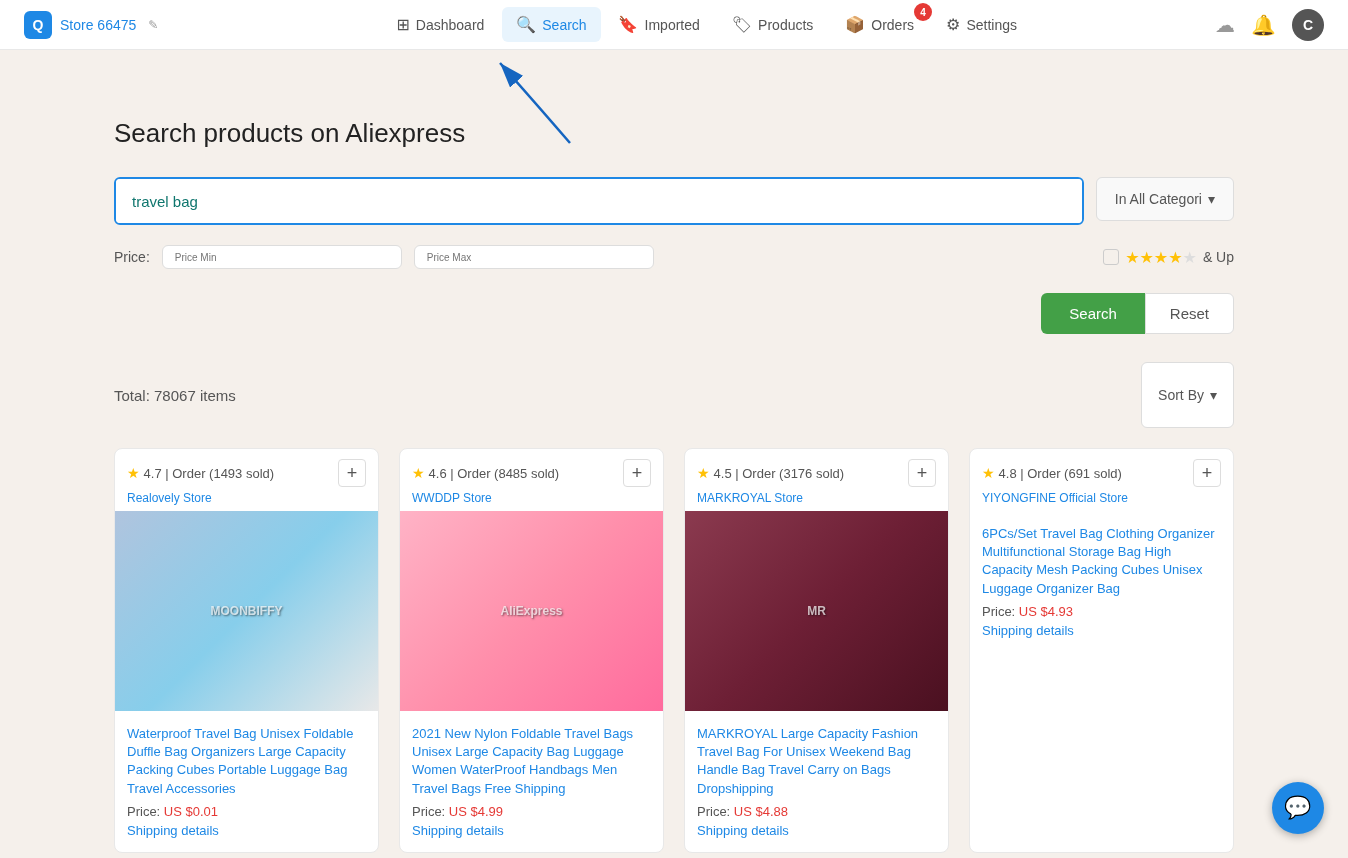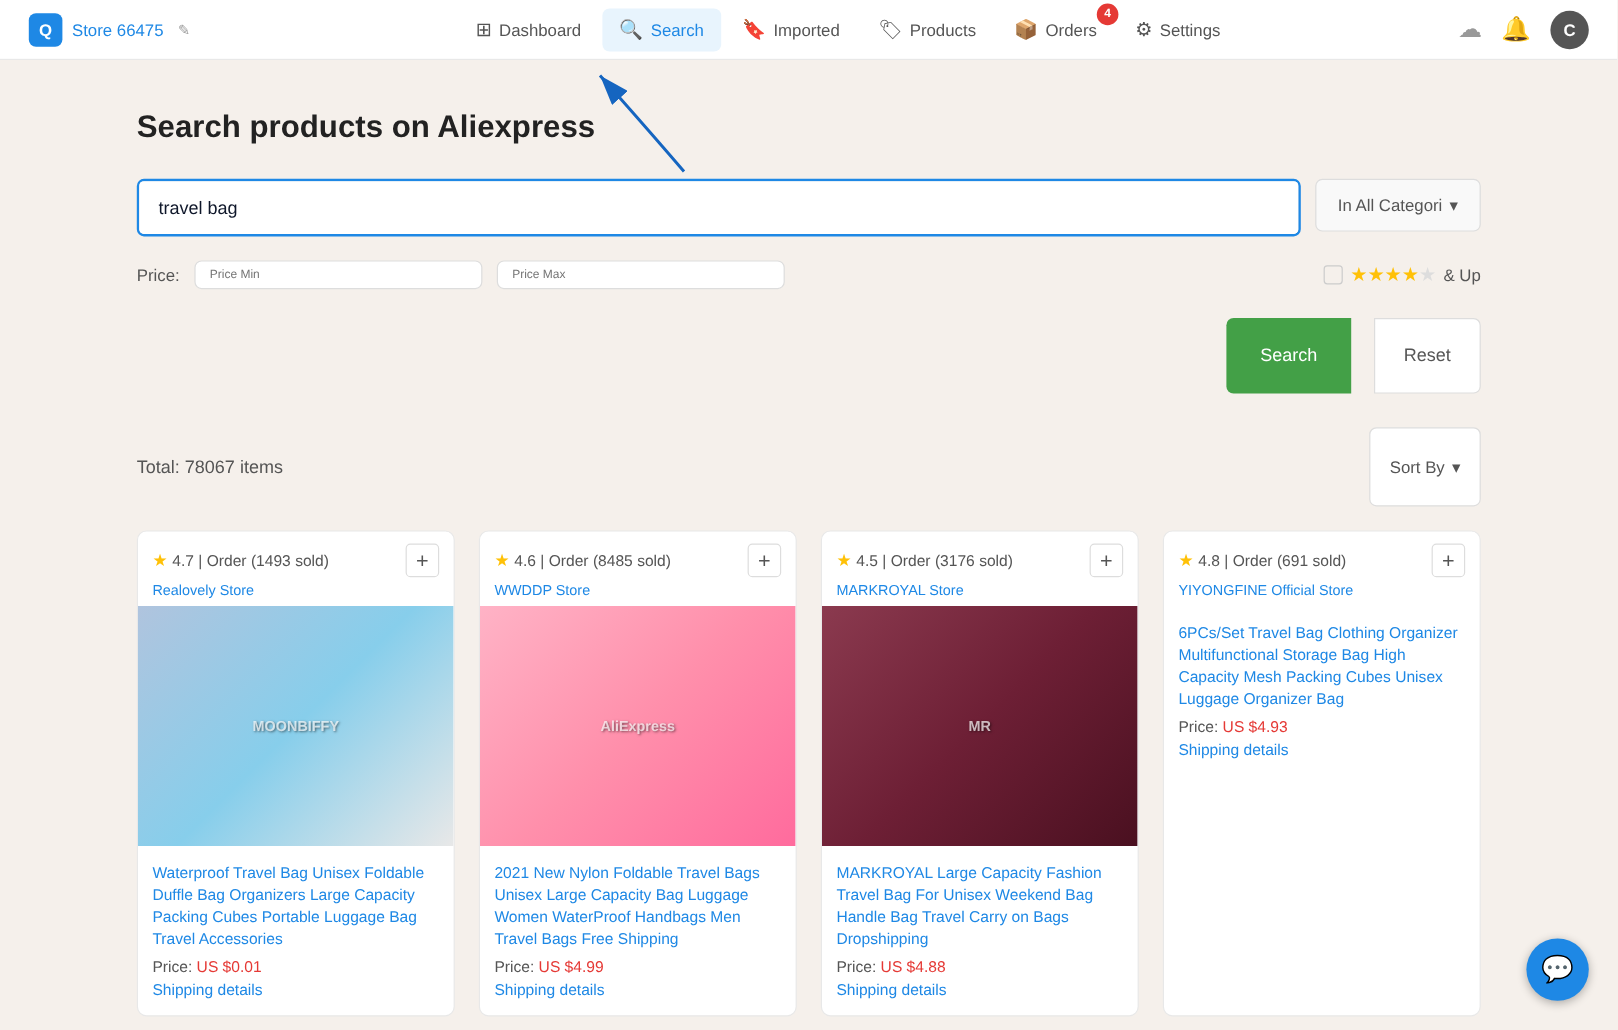--- a/index.html
+++ b/index.html
@@ -95,23 +95,24 @@
     
     .main-content {
       max-width: 1160px;
       margin: 0 auto;
       padding: 40px 20px 40px;
       position: relative;
     }
 
     .page-title {
       font-size: 26px;
-      font-weight: 700;
+      font-weight: 400;
       color: #222;
       margin-bottom: 28px;
+      margin-top: 28px;
     }
 
     
     .search-box-row {
       display: flex;
       gap: 12px;
       margin-bottom: 20px;
     }
     .search-input-wrapper {
       flex: 1;
@@ -119,21 +120,21 @@
       border-radius: 6px;
       overflow: hidden;
     }
     .search-input {
       width: 100%;
       height: 44px;
       border: none;
       outline: none;
       padding: 0 16px;
       font-size: 15px;
-      color: #0f172a;
+      color: #0f766e;
     }
     .category-btn {
       display: flex;
       align-items: center;
       gap: 6px;
       padding: 0 18px;
       height: 44px;
       border: 1px solid #ddd;
       border-radius: 6px;
       background: #f9f9f9;
@@ -185,24 +186,23 @@
       padding: 10px 28px;
       font-size: 15px;
       cursor: pointer;
       font-weight: 500;
     }
     .btn-reset {
       background: white;
       color: #555;
       border: 1px solid #ddd;
       border-radius: 0 6px 6px 0;
-      padding: 22px 24px;
+      padding: 11px 24px;
       font-size: 15px;
       cursor: pointer;
-      margin-left: 19px;
     }
     .search-reset-row {
       display: flex;
       justify-content: flex-end;
       margin-bottom: 28px;
     }
 
     
     .results-header {
       display: flex;

